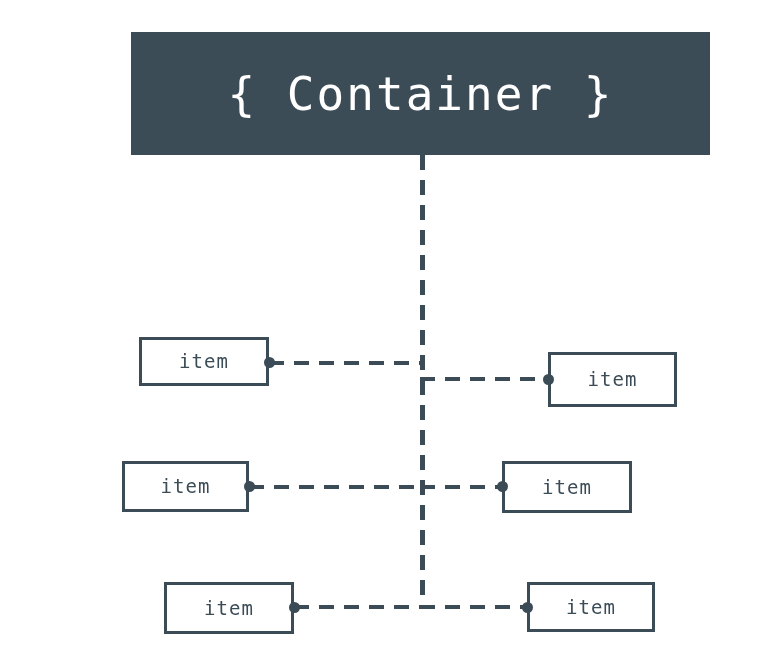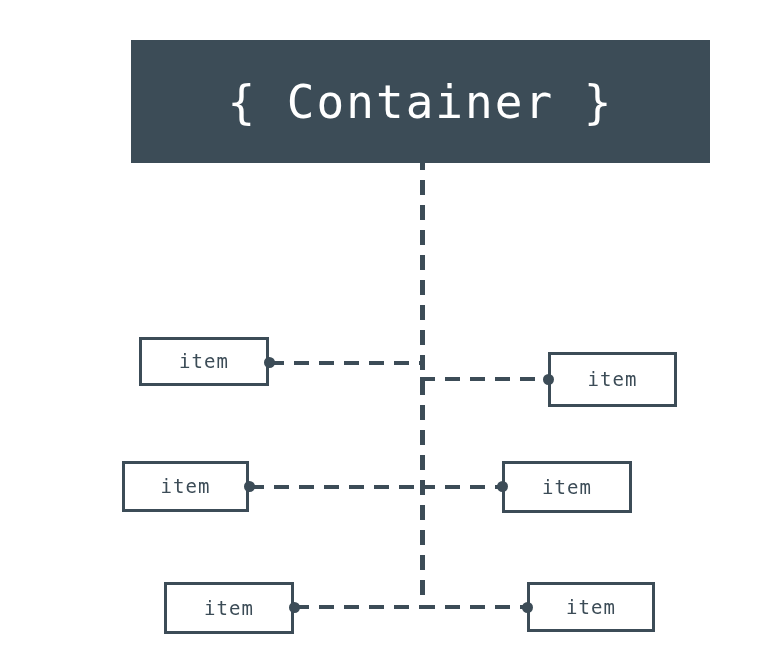--- a/index.html
+++ b/index.html
@@ -15,21 +15,21 @@
     width: 784px;
     height: 672px;
     background: #ffffff;
     overflow: hidden;
   }
 
   
   .container-bar {
     position: absolute;
     left: 131px;
-    top: 40px;
+    top: 32px;
     width: 579px;
     height: 123px;
     background: #3c4c57;
     display: flex;
     align-items: center;
     justify-content: center;
     box-sizing: border-box;
   }
   .container-title {
     color: #ffffff;

